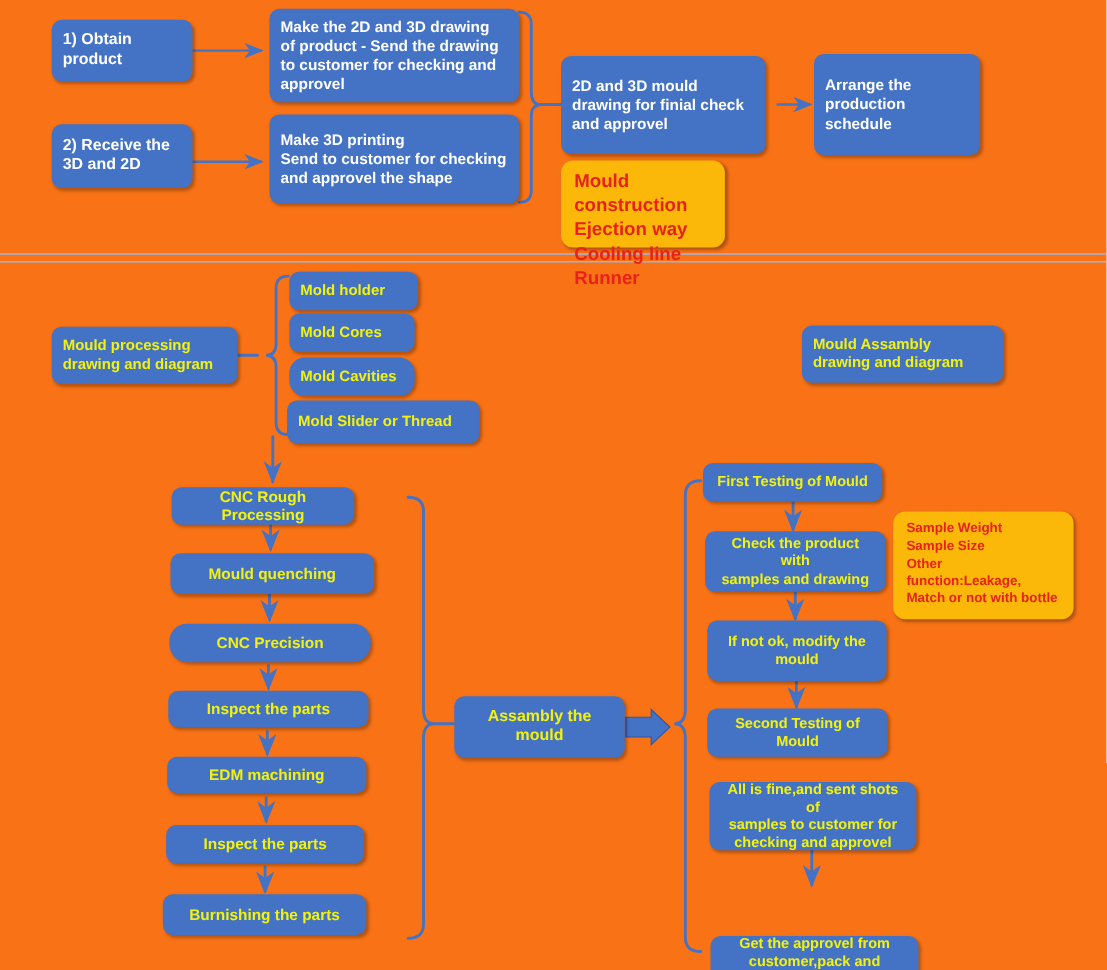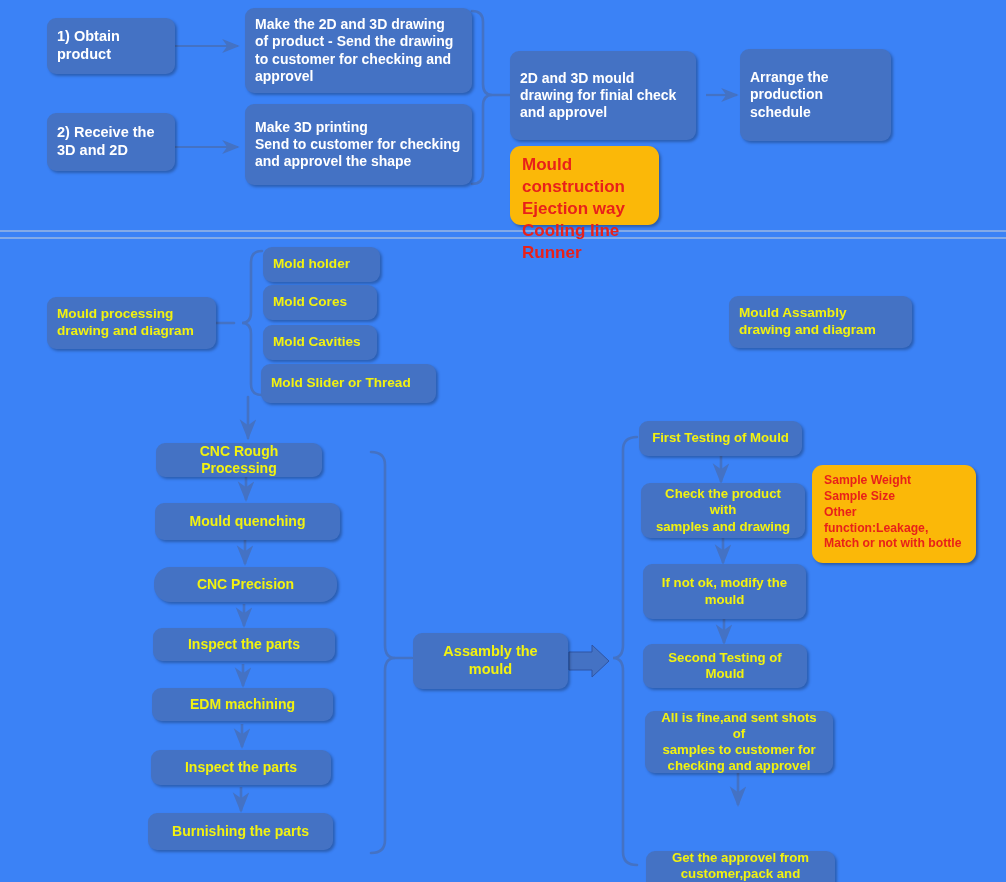--- a/index.html
+++ b/index.html
@@ -1,17 +1,17 @@
 <!DOCTYPE html>
 <html><head>
 <meta charset="utf-8">
 <style>
   html,body{margin:0;padding:0;background:#ffffff;}
   body{font-family:"Liberation Sans",sans-serif;}
-  #stage{position:relative;width:1006px;height:882px;background:#3b82f6;overflow:hidden;}
+  #stage{position:relative;width:1006px;height:882px;background:#f97316;overflow:hidden;}
 
   .node{
     position:absolute;
     box-sizing:border-box;
     background:#4472C4;
     border-radius:9px;
     display:flex;
     align-items:center;
     justify-content:flex-start;
     padding:6px 10px;
@@ -135,21 +135,21 @@
 Runner</div>
 
   <div class="node yellowtext" style="left:47px;top:297px;width:169px;height:52px;font-size:13.6px;">Mould processing
 drawing and diagram</div>
 
   <div class="node yellowtext" style="left:729px;top:296px;width:183px;height:52px;font-size:13.6px;">Mould Assambly
 drawing and diagram</div>
 
   <div class="node yellowtext" style="left:263px;top:247px;width:117px;height:35px;font-size:13.6px;">Mold holder</div>
   <div class="node yellowtext" style="left:263px;top:285px;width:114px;height:35px;font-size:13.6px;">Mold Cores</div>
-  <div class="node yellowtext" style="left:263px;top:325px;width:114px;height:35px;font-size:13.6px;">Mold Cavities</div>
+  <div class="node yellowtext" style="left:263px;top:325px;width:114px;height:35px;font-size:13.6px;border-radius:14px;">Mold Cavities</div>
   <div class="node yellowtext" style="left:261px;top:364px;width:175px;height:39px;font-size:13.6px;">Mold Slider or Thread</div>
 
   <div class="node yellowtext ctr" style="left:156px;top:443px;width:166px;height:34px;font-size:14px;">CNC Rough Processing</div>
   <div class="node yellowtext ctr" style="left:155px;top:503px;width:185px;height:37px;font-size:14px;">Mould quenching</div>
   <div class="node yellowtext ctr" style="left:154px;top:567px;width:183px;height:35px;font-size:14px;border-radius:16px;">CNC Precision</div>
   <div class="node yellowtext ctr" style="left:153px;top:628px;width:182px;height:33px;font-size:14px;">Inspect the parts</div>
   <div class="node yellowtext ctr" style="left:152px;top:688px;width:181px;height:33px;font-size:14px;">EDM machining</div>
   <div class="node yellowtext ctr" style="left:151px;top:750px;width:180px;height:35px;font-size:14px;">Inspect the parts</div>
   <div class="node yellowtext ctr" style="left:148px;top:813px;width:185px;height:37px;font-size:14px;">Burnishing the parts</div>
 

